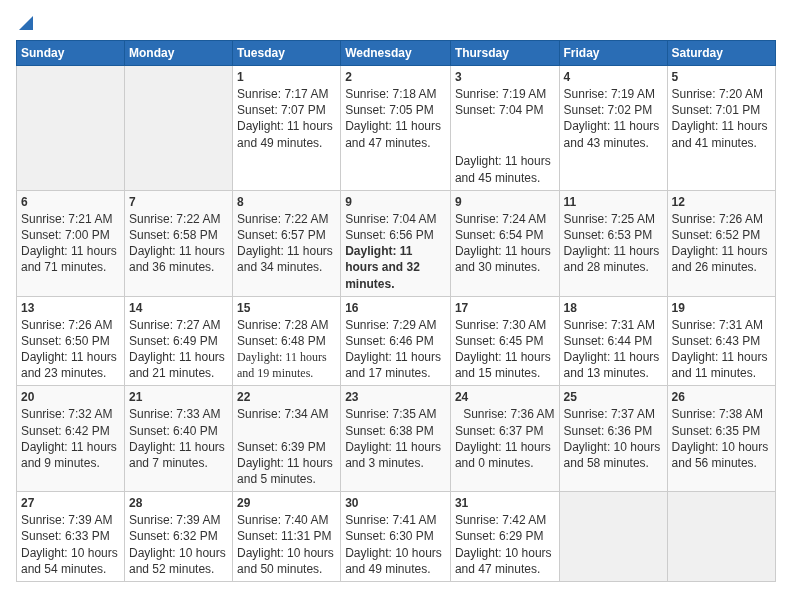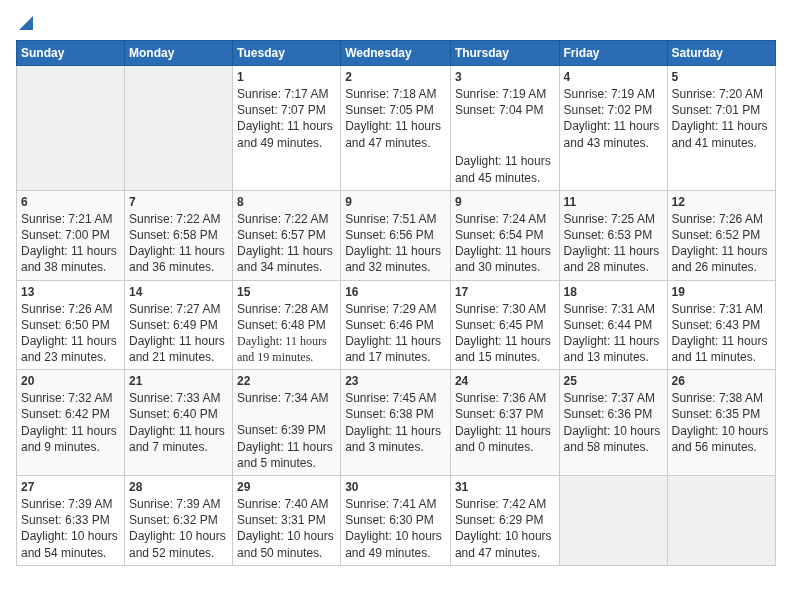--- a/index.html
+++ b/index.html
@@ -150,21 +150,21 @@
             <span style="display: block;">Daylight: 11 hours and 41 minutes.</span>
           </div>
         </td>
       </tr>
       <tr>
         <td>
           <span class="day-num">6</span>
           <div class="cell-content">
             <span style="display: block;">Sunrise: 7:21 AM</span>
             <span style="display: block;">Sunset: 7:00 PM</span>
-            <span style="display: block;">Daylight: 11 hours and 38 minutes.</span>
+            <span style="display: block;">Daylight: 11 hours and 71 minutes.</span>
           </div>
         </td>
         <td>
           <span class="day-num">7</span>
           <div class="cell-content">
             <span style="display: block;">Sunrise: 7:22 AM</span>
             <span style="display: block;">Sunset: 6:58 PM</span>
             <span style="display: block;">Daylight: 11 hours and 36 minutes.</span>
           </div>
         </td>
@@ -172,23 +172,23 @@
           <span class="day-num">8</span>
           <div class="cell-content">
             <span style="display: block;">Sunrise: 7:22 AM</span>
             <span style="display: block;">Sunset: 6:57 PM</span>
             <span style="display: block;">Daylight: 11 hours and 34 minutes.</span>
           </div>
         </td>
         <td>
           <span class="day-num">9</span>
           <div class="cell-content">
-            <span style="display: block;">Sunrise: 7:51 AM</span>
+            <span style="display: block;">Sunrise: 7:04 AM</span>
             <span style="display: block;">Sunset: 6:56 PM</span>
-            <span style="display: block;">Daylight: 11 hours and 32 minutes.</span>
+            <span style="display: block; font-weight: bold;">Daylight: 11 hours and 32 minutes.</span>
           </div>
         </td>
         <td>
           <span class="day-num">9</span>
           <div class="cell-content">
             <span style="display: block;">Sunrise: 7:24 AM</span>
             <span style="display: block;">Sunset: 6:54 PM</span>
             <span style="display: block;">Daylight: 11 hours and 30 minutes.</span>
           </div>
         </td>
@@ -288,29 +288,29 @@
           <span class="day-num">22</span>
           <div class="cell-content">
             <span style="display: block;">Sunrise: 7:34 AM</span>
             <span style="display: block; margin-top: 16px;">Sunset: 6:39 PM</span>
             <span style="display: block;">Daylight: 11 hours and 5 minutes.</span>
           </div>
         </td>
         <td>
           <span class="day-num">23</span>
           <div class="cell-content">
-            <span style="display: block;">Sunrise: 7:45 AM</span>
+            <span style="display: block;">Sunrise: 7:35 AM</span>
             <span style="display: block;">Sunset: 6:38 PM</span>
             <span style="display: block;">Daylight: 11 hours and 3 minutes.</span>
           </div>
         </td>
         <td>
           <span class="day-num">24</span>
           <div class="cell-content">
-            <span style="display: block;">Sunrise: 7:36 AM</span>
+            <span style="display: block; text-align: right;">Sunrise: 7:36 AM</span>
             <span style="display: block;">Sunset: 6:37 PM</span>
             <span style="display: block;">Daylight: 11 hours and 0 minutes.</span>
           </div>
         </td>
         <td>
           <span class="day-num">25</span>
           <div class="cell-content">
             <span style="display: block;">Sunrise: 7:37 AM</span>
             <span style="display: block;">Sunset: 6:36 PM</span>
             <span style="display: block;">Daylight: 10 hours and 58 minutes.</span>
@@ -339,21 +339,21 @@
           <div class="cell-content">
             <span style="display: block;">Sunrise: 7:39 AM</span>
             <span style="display: block;">Sunset: 6:32 PM</span>
             <span style="display: block;">Daylight: 10 hours and 52 minutes.</span>
           </div>
         </td>
         <td>
           <span class="day-num">29</span>
           <div class="cell-content">
             <span style="display: block;">Sunrise: 7:40 AM</span>
-            <span style="display: block;">Sunset: 3:31 PM</span>
+            <span style="display: block;">Sunset: 11:31 PM</span>
             <span style="display: block;">Daylight: 10 hours and 50 minutes.</span>
           </div>
         </td>
         <td>
           <span class="day-num">30</span>
           <div class="cell-content">
             <span style="display: block;">Sunrise: 7:41 AM</span>
             <span style="display: block;">Sunset: 6:30 PM</span>
             <span style="display: block;">Daylight: 10 hours and 49 minutes.</span>
           </div>

